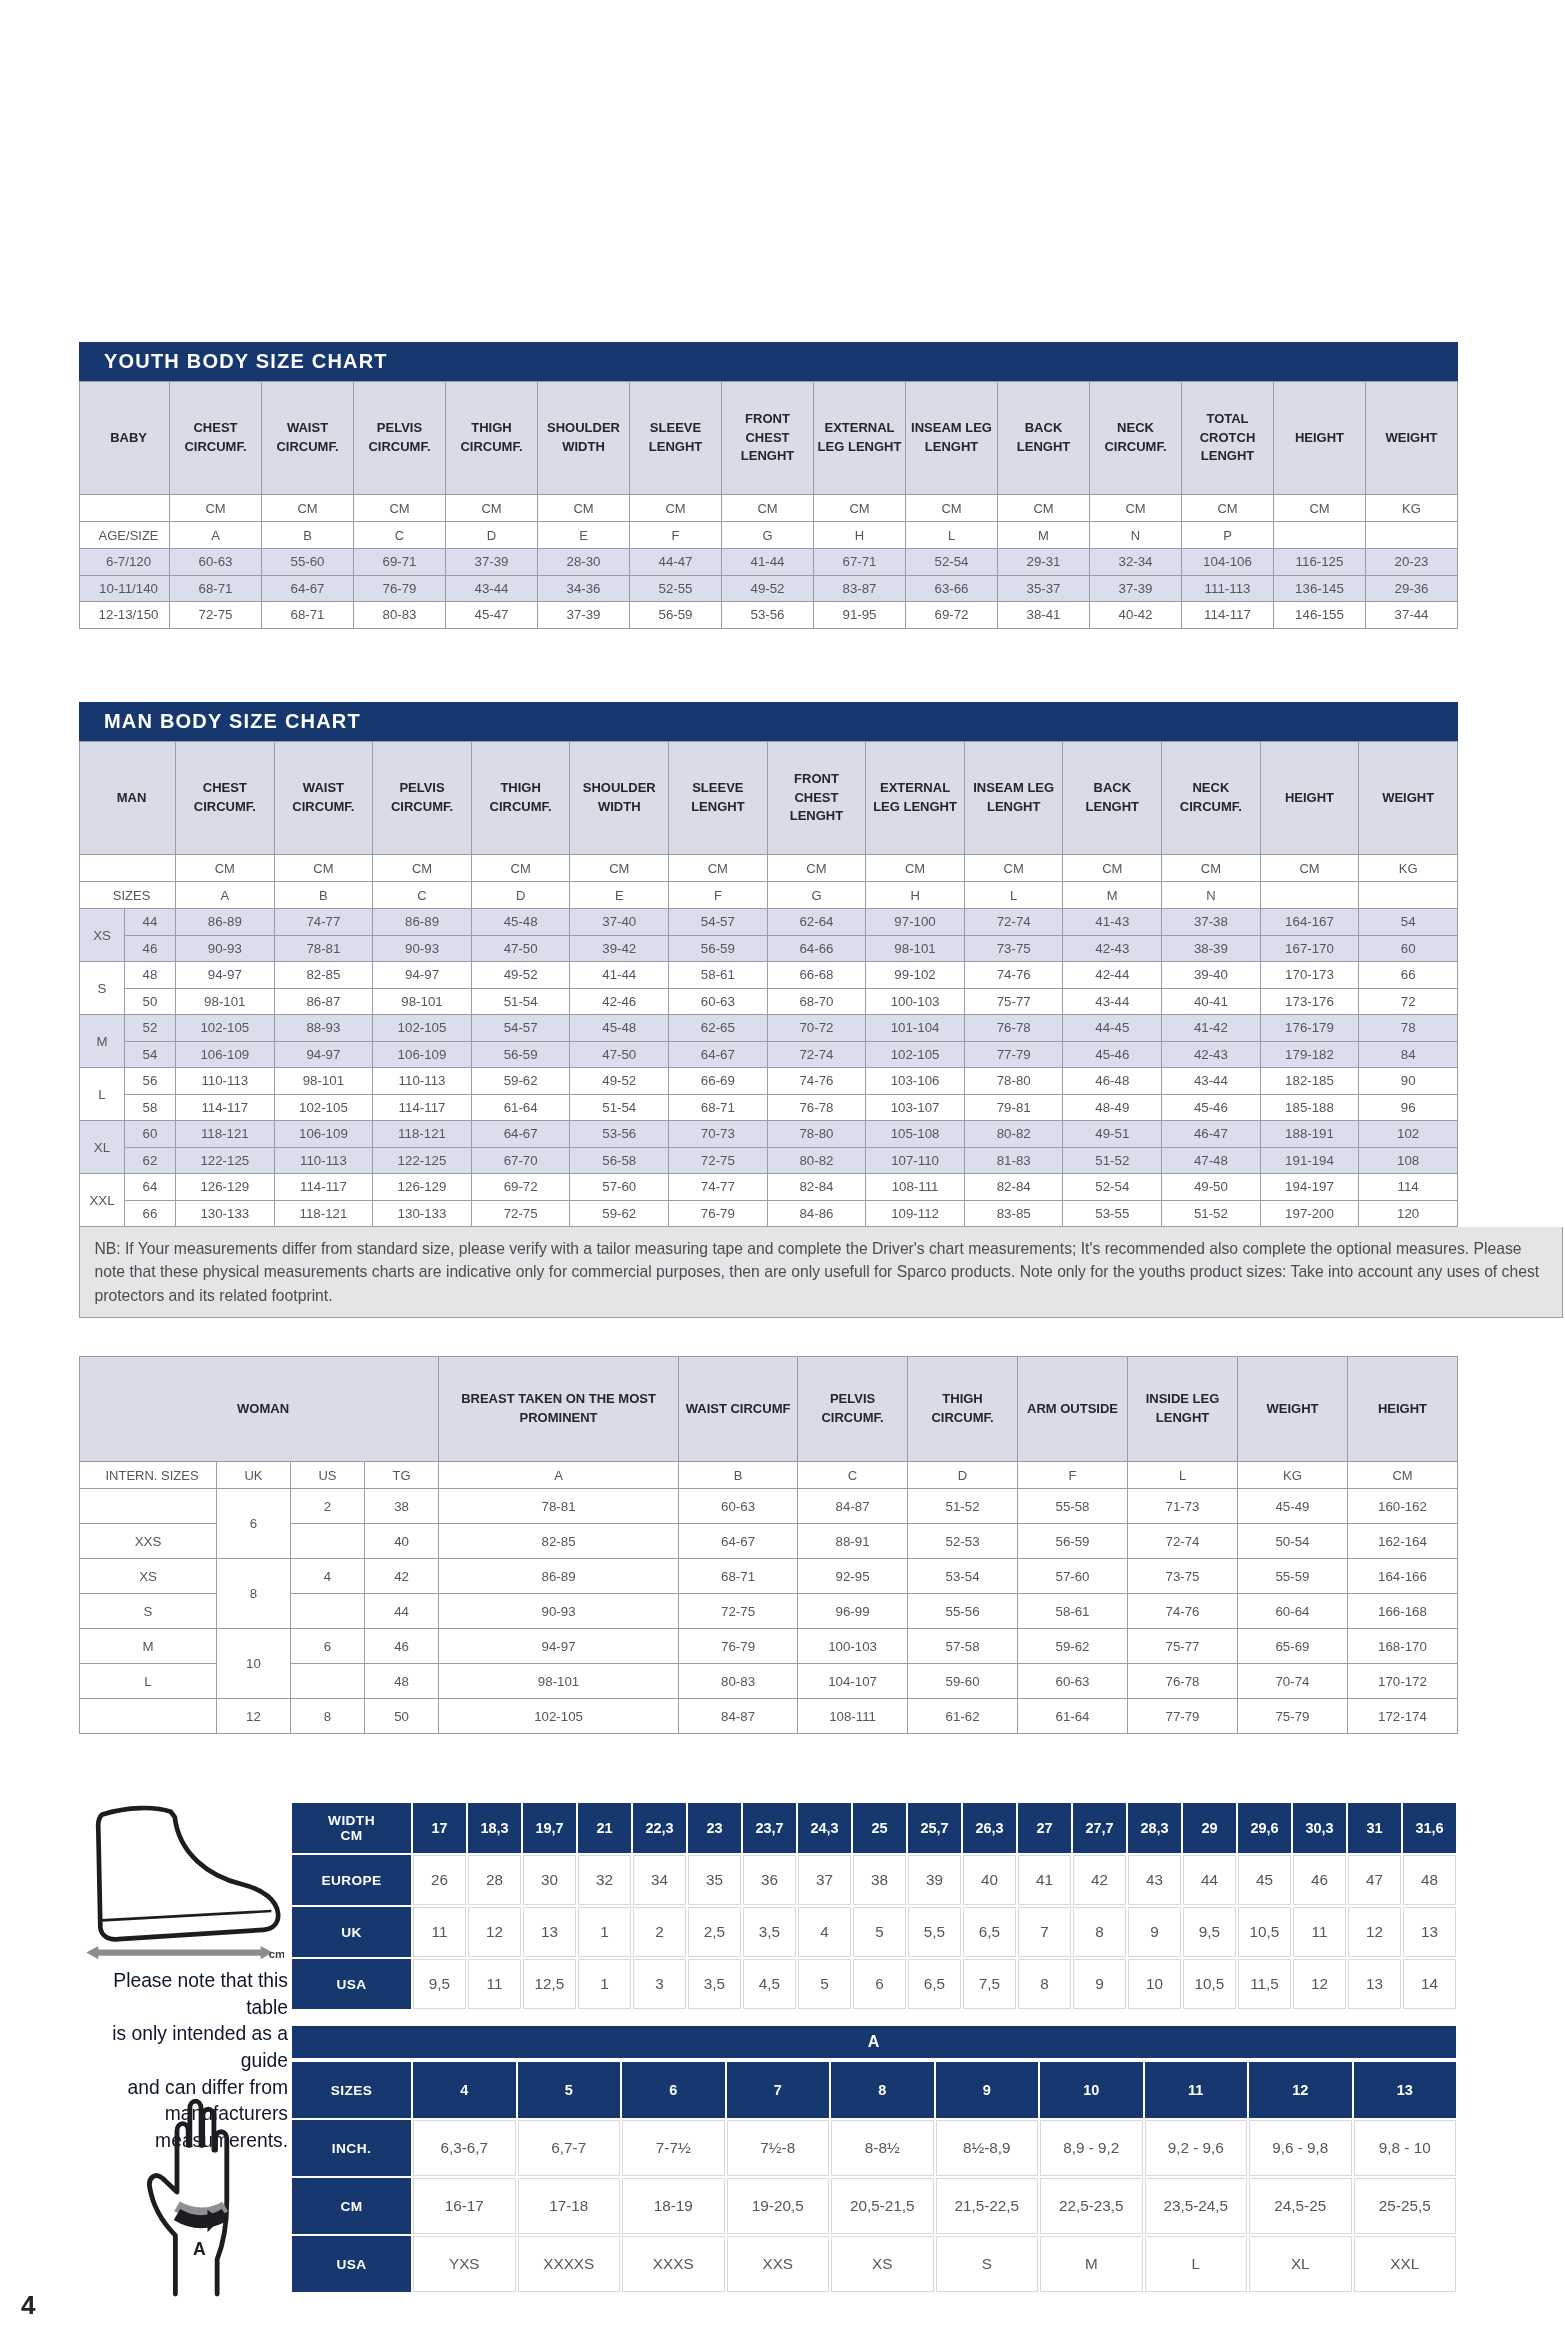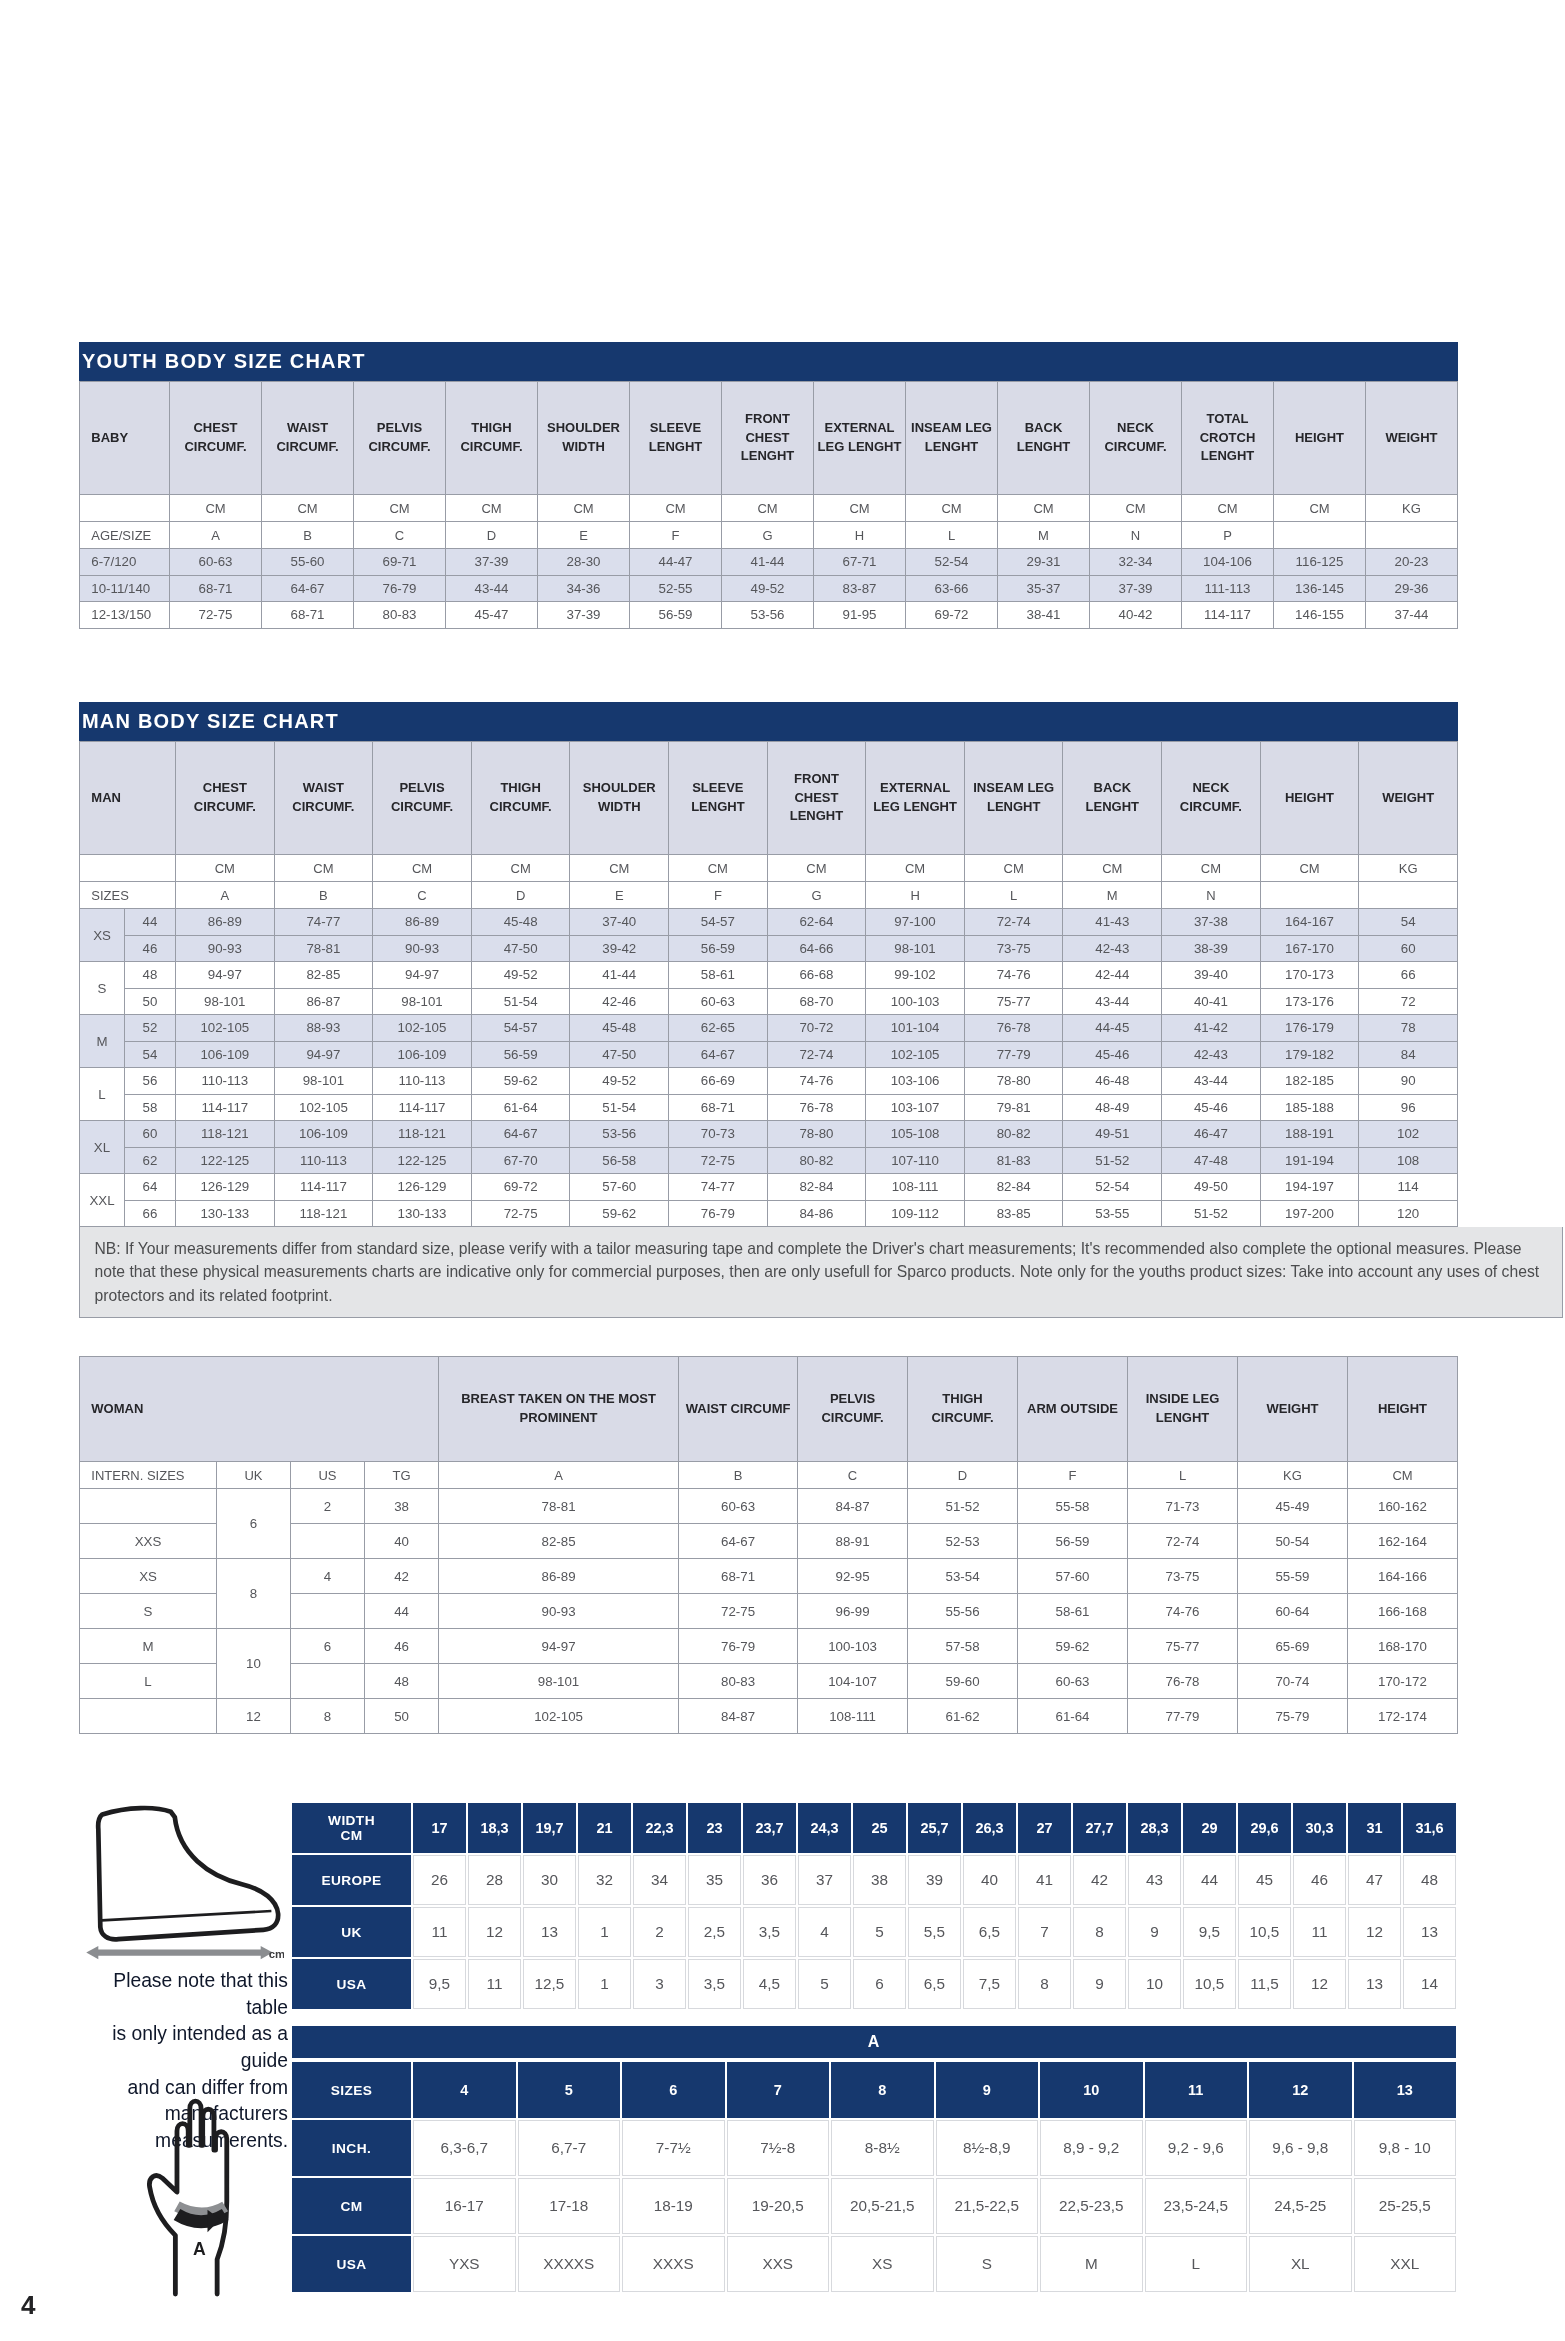--- a/index.html
+++ b/index.html
@@ -3,31 +3,31 @@
 <meta charset="utf-8">
 <style>
   *{margin:0;padding:0;box-sizing:border-box;}
   html,body{background:#9b9b9b;}
   .page{width:1566px;height:2342px;background:#ffffff;position:relative;
         font-family:"Liberation Sans",sans-serif;overflow:hidden;margin:0 auto;}
   .main-title{position:absolute;left:79px;top:45px;color:#16386e;
         font-size:68px;font-weight:800;line-height:1.14;letter-spacing:1.6px;}
   .section{position:absolute;left:79px;width:1379px;}
   .bar{background:#16386e;color:#ffffff;font-weight:700;font-size:20px;
-       letter-spacing:1.2px;height:39px;display:flex;align-items:center;padding-left:3px;}
+       letter-spacing:1.2px;height:39px;display:flex;align-items:center;padding-left:25px;}
   table.body-table{border-collapse:collapse;table-layout:fixed;width:1379px;background:#fff;}
   .body-table td{border:0.8px solid #989ca6;text-align:center;vertical-align:middle;padding:1.6px 3.2px;
        word-wrap:break-word;}
   td.hcell{background:#d9dbe7;color:#26262a;font-weight:700;font-size:13px;line-height:1.45;height:113px;}
   td.hshort{height:105px;}
   td.ucell{height:27px;font-size:13px;color:#55565a;background:#fff;font-weight:400;}
   td.dcell{height:26.5px;font-size:13.3px;color:#55565a;background:#fff;}
   td.tall{height:35px;}
   td.shaded{background:#dadeec;}
-  td.left{text-align:left;padding-left:11.3px;}
+  td.left{text-align:center;padding-left:11.3px;}
   .note{width:1484px;background:#e4e5e7;border:0.8px solid #989ca6;border-top:none;
         color:#4b4c4e;font-size:15.7px;line-height:1.5;padding:9.7px 14.5px;text-align:left;}
   
   .figwrap{position:absolute;left:211px;top:0;width:1168px;}
   table.fig-table{border-collapse:separate;border-spacing:2.4px;table-layout:fixed;width:1168px;}
   .fig-table td{text-align:center;vertical-align:middle;word-wrap:break-word;}
   td.nv{background:#16386e;color:#ffffff;font-weight:700;font-size:14.5px;}
   td.wt{background:#ffffff;border:0.8px solid #d7d9dd;color:#55565a;font-size:15.3px;}
   td.lab{font-size:13.7px;letter-spacing:0.4px;}
   .pre{white-space:pre-line;}

